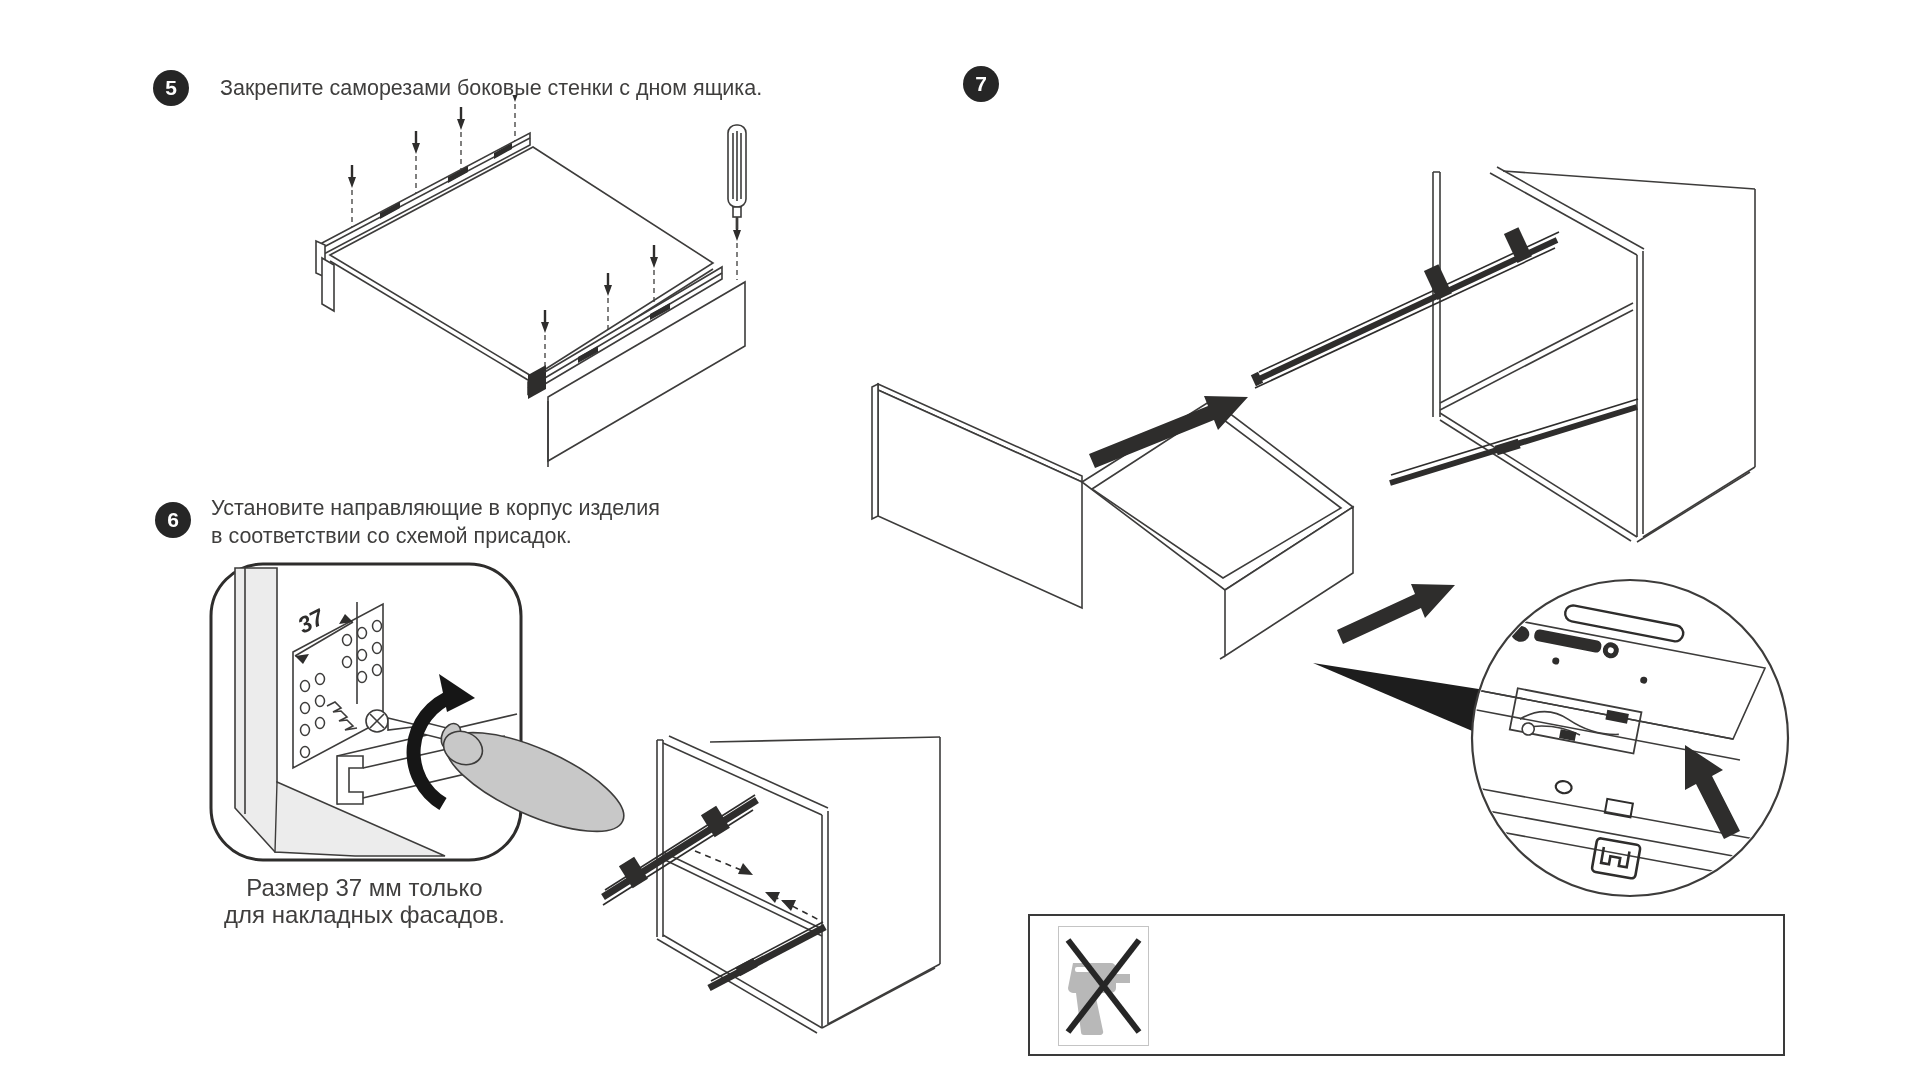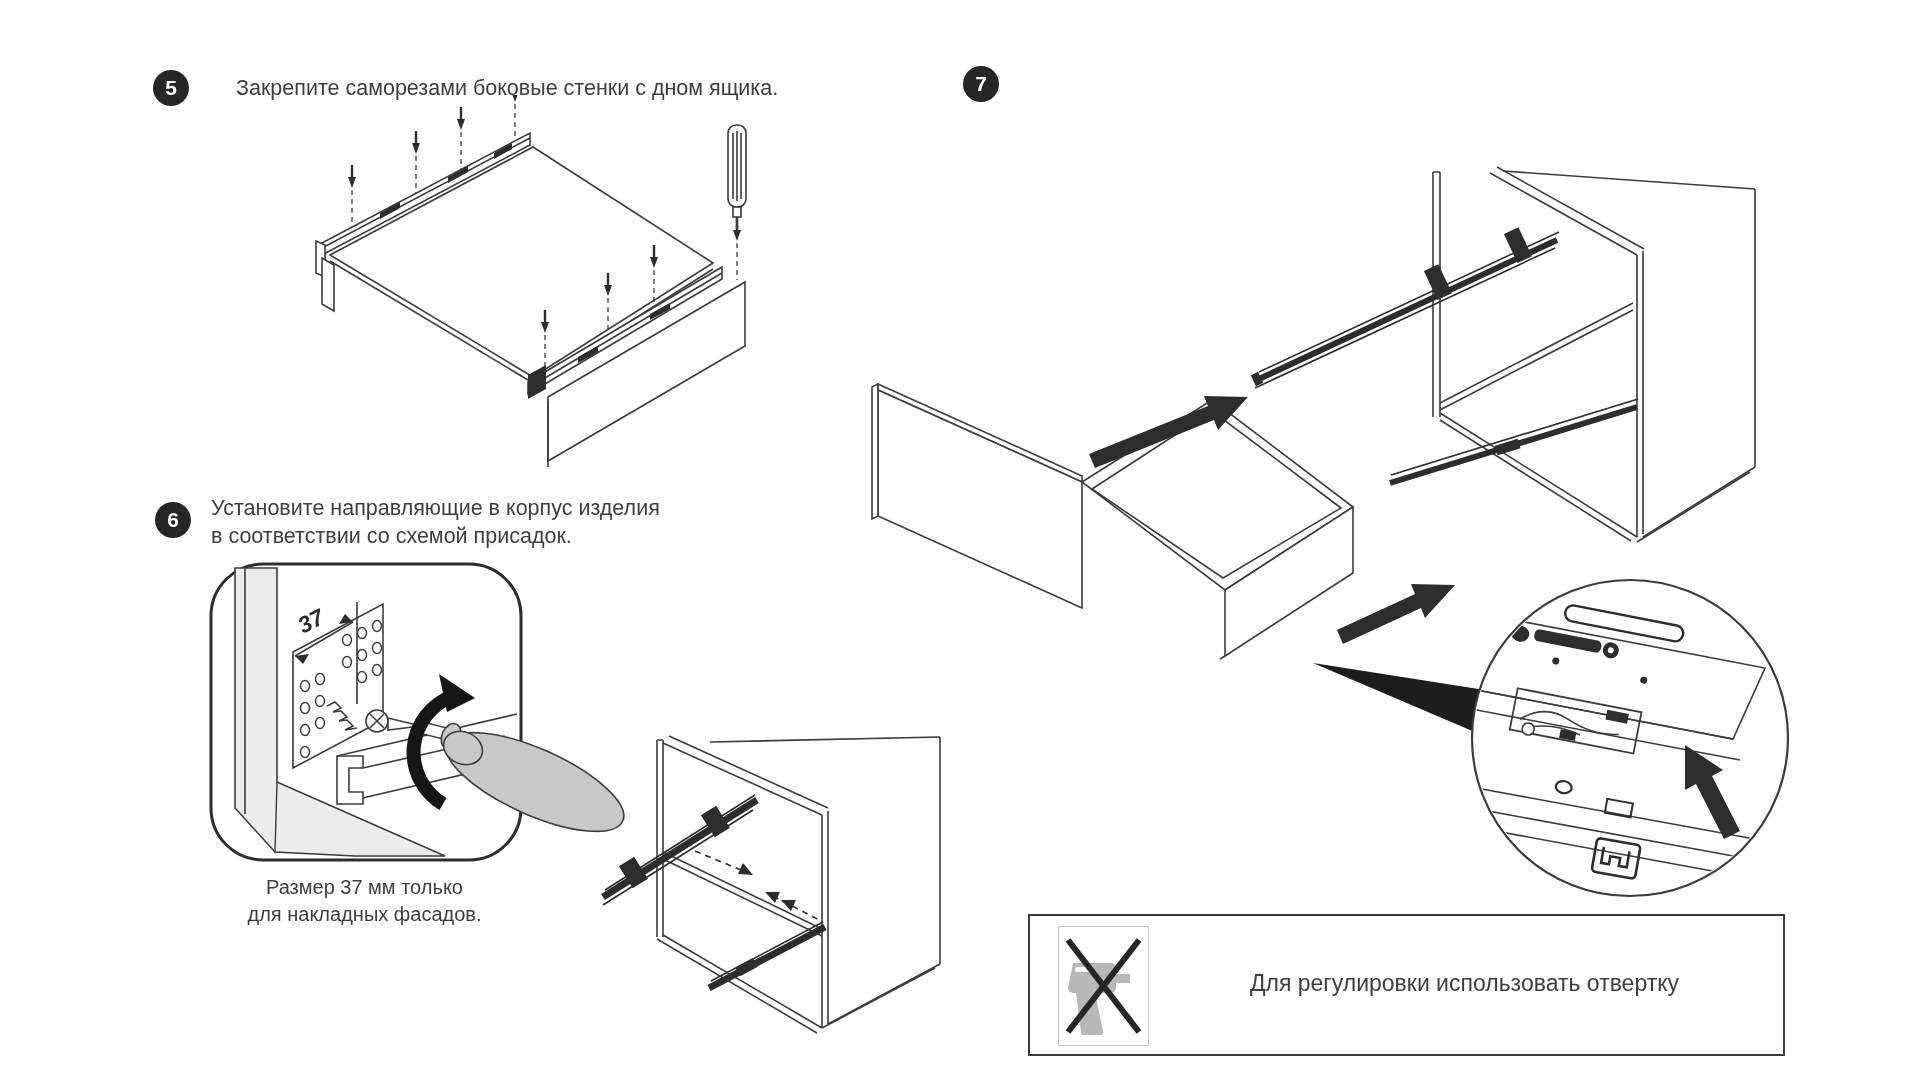--- a/index.html
+++ b/index.html
@@ -3,37 +3,37 @@
 <meta charset="utf-8">
 <style>
   html,body{margin:0;padding:0;background:#fff;}
   #page{position:relative;width:1924px;height:1082px;background:#ffffff;overflow:hidden;
         font-family:"Liberation Sans", sans-serif;color:#3a3a3a;}
   .abs{position:absolute;}
   .step-num{width:36px;height:36px;border-radius:50%;background:#262626;color:#ffffff;
             font-weight:bold;font-size:21px;line-height:36px;text-align:center;}
   .step-text{font-size:21.5px;line-height:28px;white-space:pre-wrap;color:#3f3e3d;}
   .s7-text{line-height:29px;}
-  .caption{font-size:20px;line-height:27px;text-align:center;white-space:pre-wrap;color:#3f3e3d;}
+  .caption{font-size:24px;line-height:27px;text-align:center;white-space:pre-wrap;color:#3f3e3d;}
   .note-box{border:2px solid #3a3a3a;background:#fff;}
   .icon-plate{border:1px solid #c4c4c4;background:#fff;}
   .note-text{font-size:23px;color:#3f3e3d;text-align:center;}
   svg{display:block;}
   .ln{stroke:#3d3c3b;fill:none;stroke-width:1.6;}
   .lnf{stroke:#3d3c3b;fill:#ffffff;stroke-width:1.6;}
   .dk{fill:#2e2d2c;stroke:none;}
   .dim-label{font:italic bold 23px "Liberation Sans", sans-serif;fill:#2e2d2c;}
 </style>
 </head>
 <body>
 
 <div id="page">
 
   <div class="abs step-num" style="left:153px;top:70px;">5</div>
-  <div class="abs step-text" style="left:236px;top:74px;width:700px;">Закрепите саморезами боковые стенки с дном ящика.</div>
+  <div class="abs step-text" style="left:220px;top:74px;width:700px;">Закрепите саморезами боковые стенки с дном ящика.</div>
 
   <svg class="abs" style="left:230px;top:95px;" width="610" height="375" viewBox="0 0 610 375">
     <defs>
       <g id="scr">
         <line x1="0" y1="-16" x2="0" y2="-2" stroke="#2e2d2c" stroke-width="2.4"></line>
         <polygon points="-4,-4 4,-4 0,7" fill="#2e2d2c"></polygon>
         <line x1="0" y1="9" x2="0" y2="46" stroke="#3d3c3b" stroke-width="1.3" stroke-dasharray="5,4"></line>
       </g>
     </defs>
 
@@ -298,16 +298,15 @@
 
   <div class="abs note-box" style="left:1028px;top:914px;width:753px;height:138px;">
     <div class="abs icon-plate" style="left:28px;top:10px;width:89px;height:118px;">
       <svg width="89" height="118" viewBox="0 0 89 118">
         <path fill="#b8b8b8" d="M14,36 h38 a5,5 0 0 1 5,5 v6 h14 v9 h-14 v5 a5,5 0 0 1 -5,5 h-16 l8,38 a3,3 0 0 1 -3,4 h-16 a3,3 0 0 1 -3,-3 l-5,-39 h-3 a5,5 0 0 1 -5,-5 z"></path>
         <rect x="16" y="40" width="18" height="5" rx="2" fill="#ffffff"></rect>
         <line x1="9" y1="13" x2="80" y2="105" stroke="#262626" stroke-width="6"></line>
         <line x1="80" y1="13" x2="9" y2="105" stroke="#262626" stroke-width="6"></line>
       </svg>
     </div>
-    <div class="abs note-text" style="left:130px;right:14px;top:54px;">Для регулировки использовать отвертку</div>
   </div>
 
 </div>
 
 </body></html>

